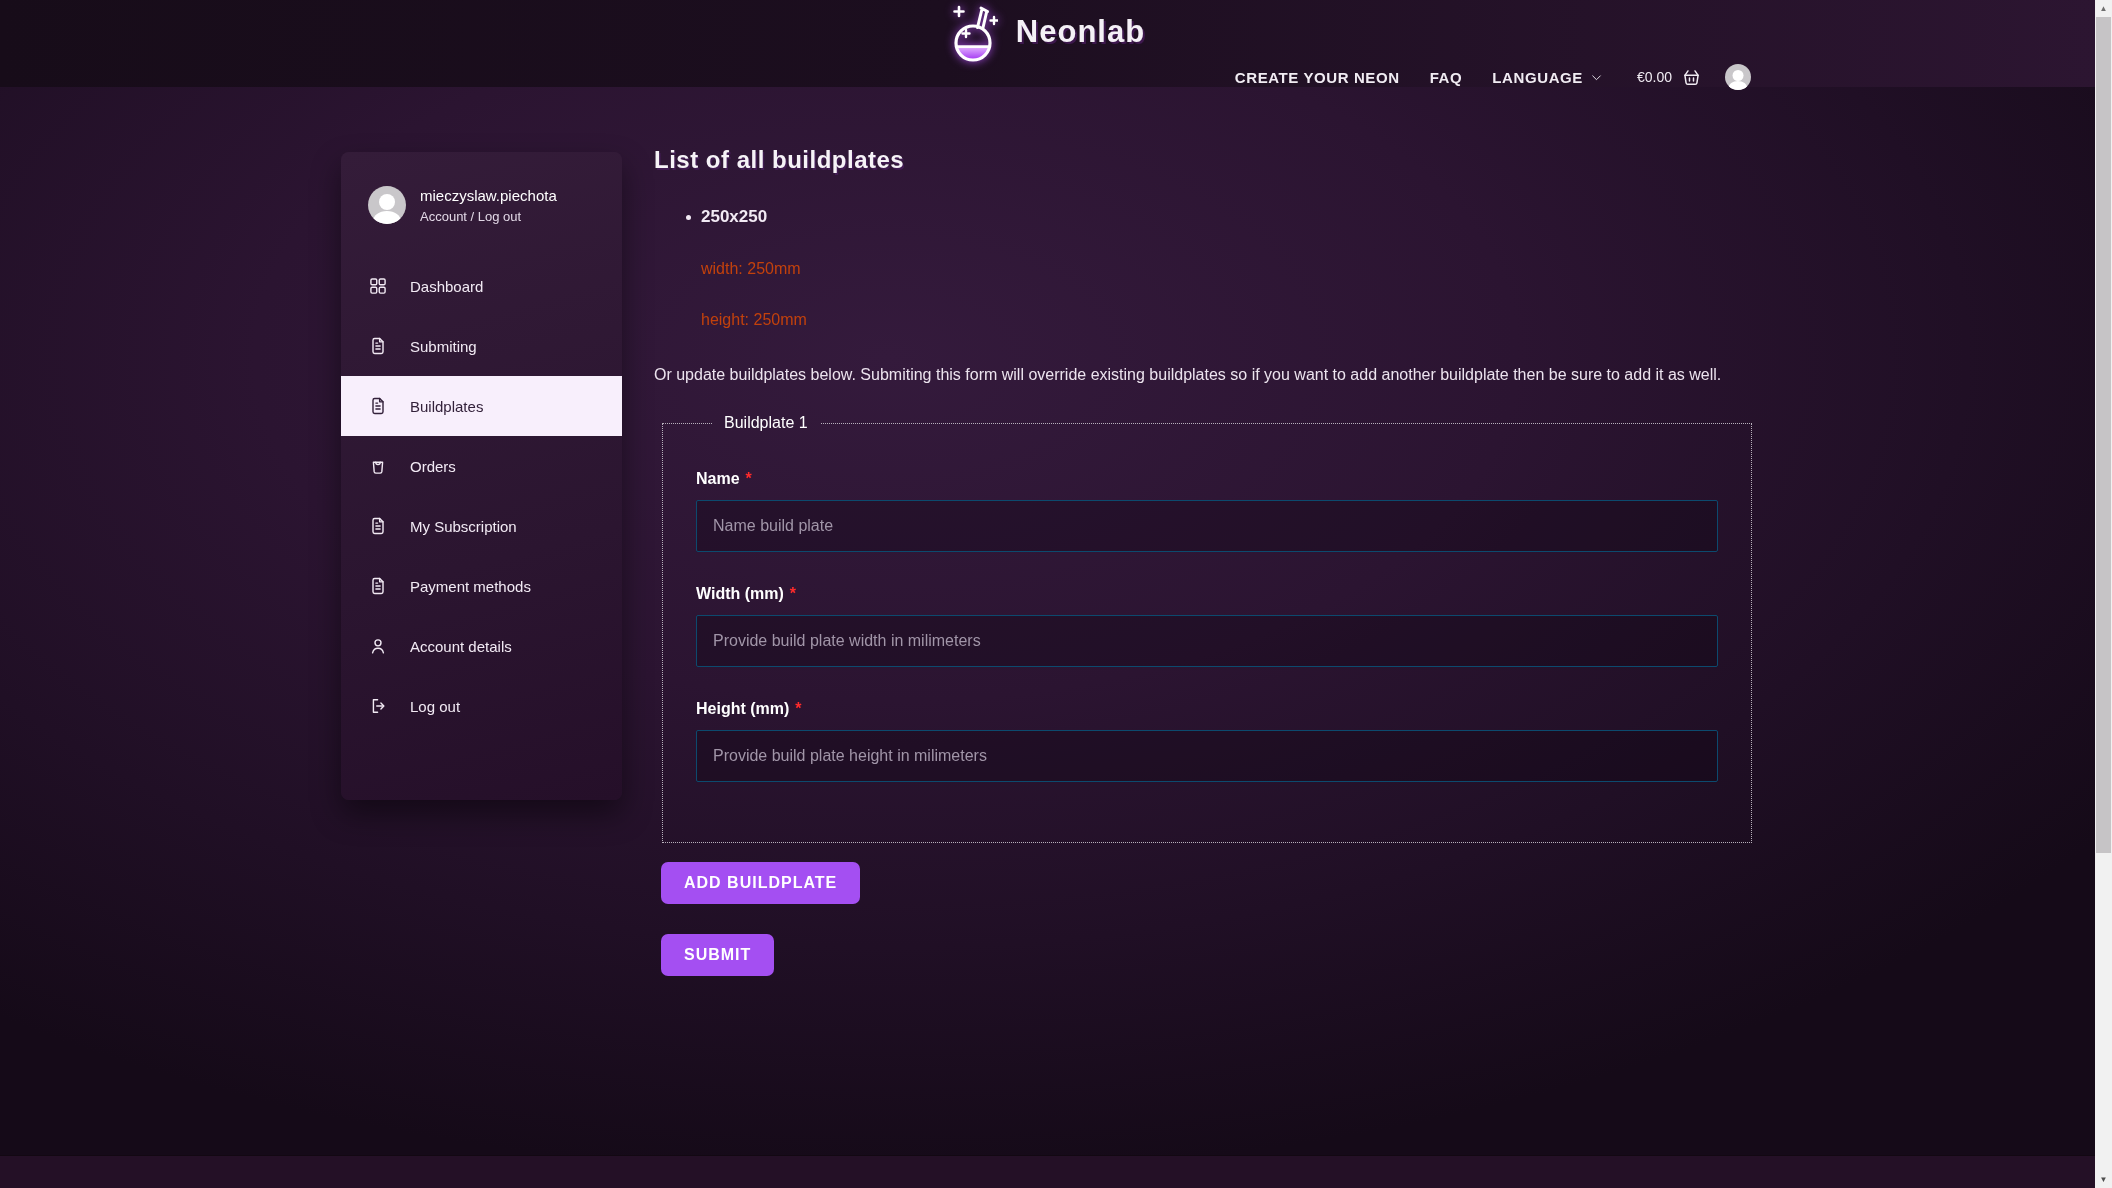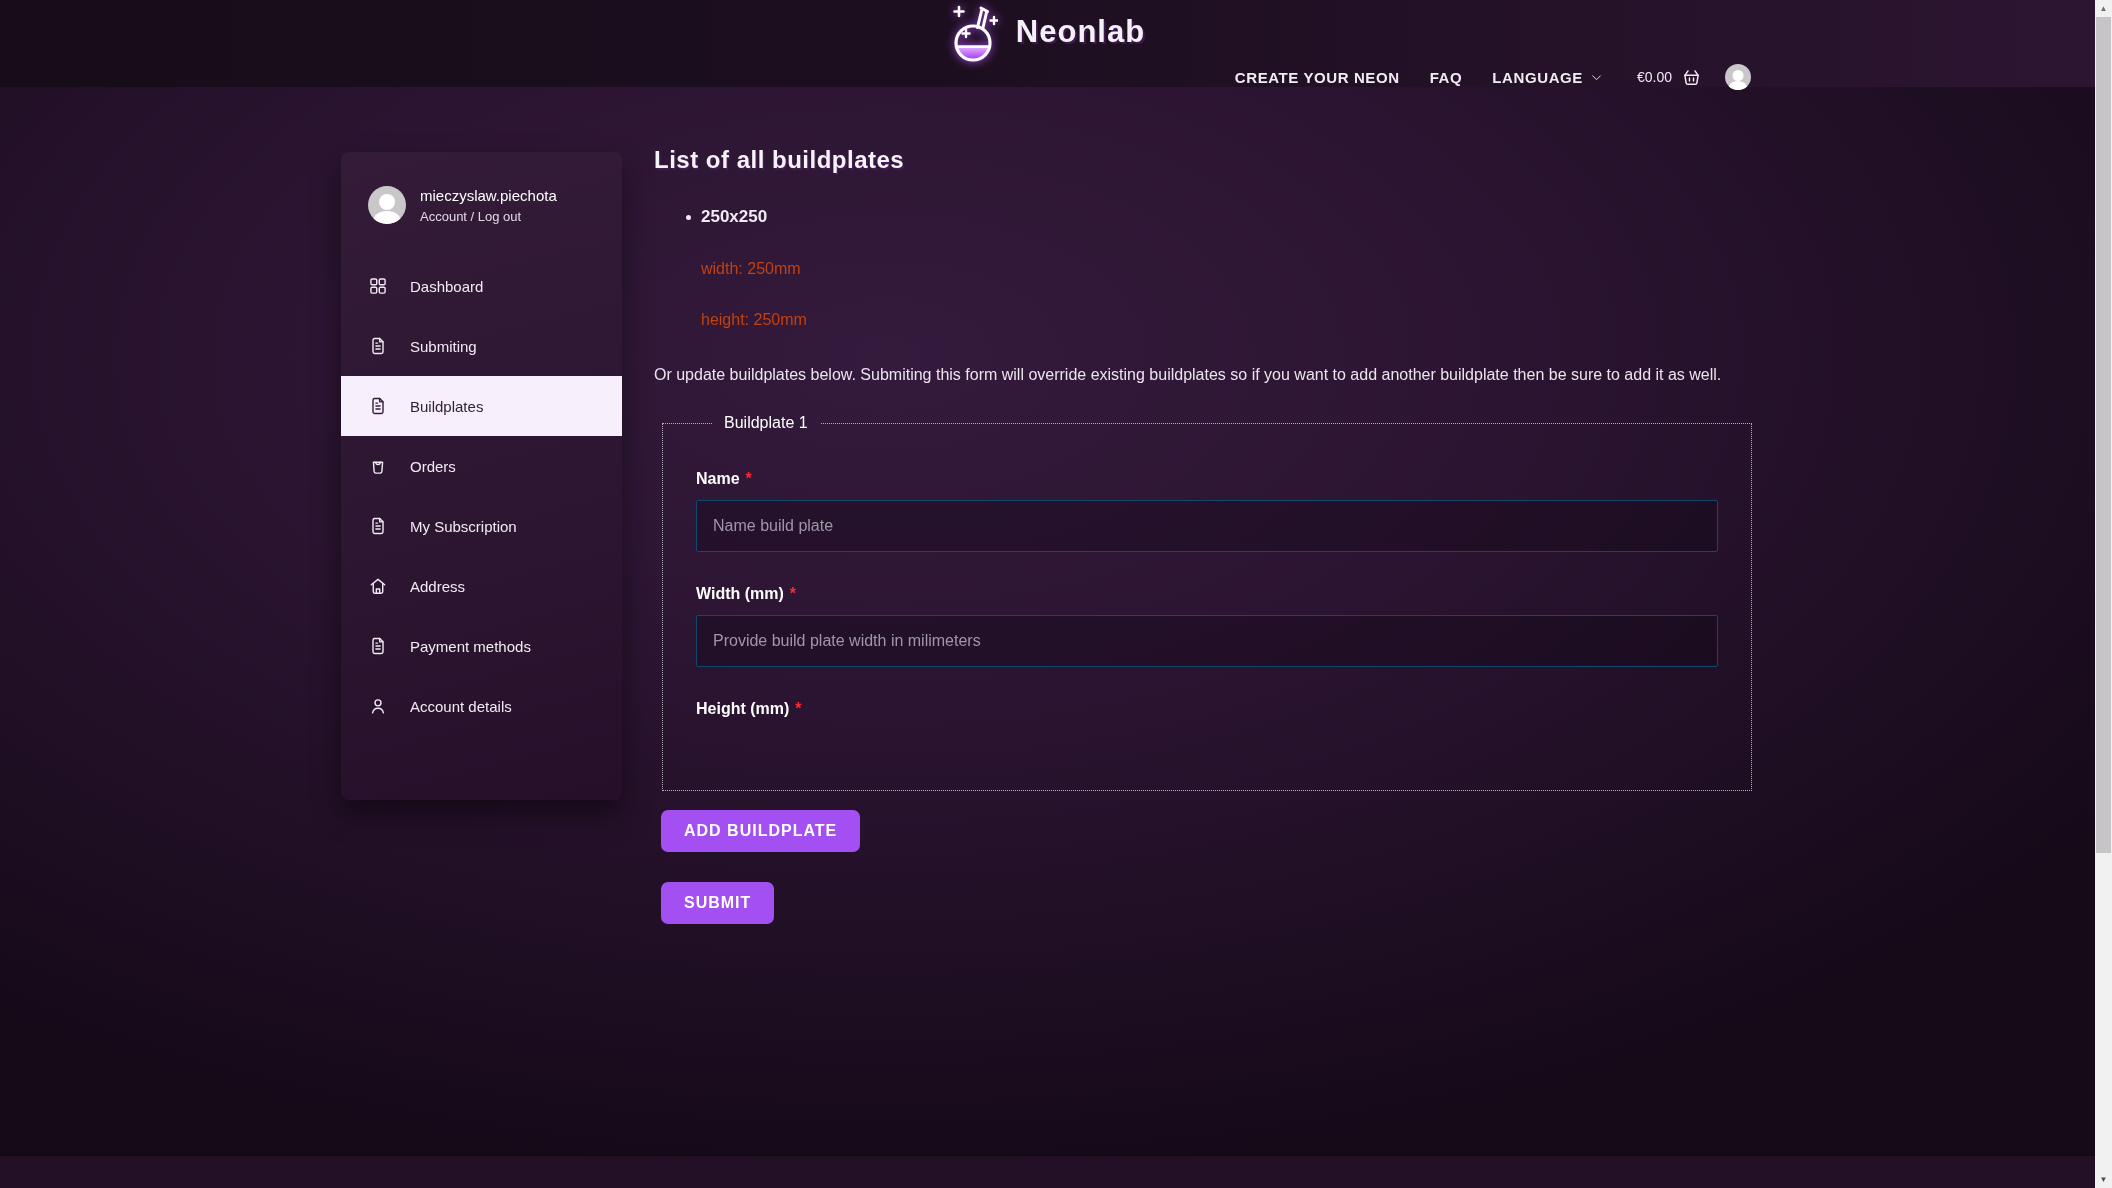--- a/index.html
+++ b/index.html
@@ -236,45 +236,45 @@
             <path d="M14 3 H8 a2 2 0 0 0 -2 2 v14 a2 2 0 0 0 2 2 h8 a2 2 0 0 0 2 -2 V7 Z"></path>
             <path d="M14 3 v4 h4"></path>
             <path d="M9.5 12 h5 M9.5 15.5 h5 M9.5 8.5 h2"></path>
           </svg>
       </span>
       <span>My Subscription</span>
     </div>
     <div class="menu-item">
       <span class="mi-icon">
         <svg viewBox="0 0 24 24">
-            <path d="M4 10.5 L12 4 L20 10.5"></path>
-            <path d="M6.3 9 V19 a1.7 1.7 0 0 0 1.7 1.7 h8 a1.7 1.7 0 0 0 1.7 -1.7 V9"></path>
-            <path d="M10 20.5 v-5 h4 v5"></path>
-          </svg>
-      </span>
-      <span>Address</span>
-    </div>
-    <div class="menu-item">
-      <span class="mi-icon">
-        <svg viewBox="0 0 24 24">
             <path d="M14 3 H8 a2 2 0 0 0 -2 2 v14 a2 2 0 0 0 2 2 h8 a2 2 0 0 0 2 -2 V7 Z"></path>
             <path d="M14 3 v4 h4"></path>
             <path d="M9.5 12 h5 M9.5 15.5 h5 M9.5 8.5 h2"></path>
           </svg>
       </span>
       <span>Payment methods</span>
     </div>
     <div class="menu-item">
       <span class="mi-icon">
         <svg viewBox="0 0 24 24">
             <circle cx="12" cy="8.2" r="3.6"></circle>
             <path d="M5.5 20.2 c.8 -3.7 3.4 -5.6 6.5 -5.6 s5.7 1.9 6.5 5.6"></path>
           </svg>
       </span>
       <span>Account details</span>
+    </div>
+    <div class="menu-item">
+      <span class="mi-icon">
+        <svg viewBox="0 0 24 24">
+            <path d="M11.5 4.5 H6.5 v15 h5"></path>
+            <path d="M15.5 8.5 L19 12 l-3.5 3.5"></path>
+            <path d="M10.5 12 h8"></path>
+          </svg>
+      </span>
+      <span>Log out</span>
     </div>
   </nav>
 </aside>
 
 <main class="main">
   <h1 class="page-title">List of all buildplates</h1>
 
   <div class="bp-list">
     <div class="bp-name">250x250</div>
     <div class="bp-line">width: 250mm</div>
@@ -292,20 +292,21 @@
     <input class="text-input" type="text" placeholder="Name build plate" style="">
 
     <div class="field-label">
       <span>Width (mm)</span><span class="req">*</span>
     </div>
     <input class="text-input" type="text" placeholder="Provide build plate width in milimeters" style="">
 
     <div class="field-label">
       <span>Height (mm)</span><span class="req">*</span>
     </div>
+    <input class="text-input" type="text" placeholder="Provide build plate height in milimeters" style="">
   </fieldset>
 
   <button class="btn btn-add">ADD BUILDPLATE</button>
   <button class="btn btn-submit">SUBMIT</button>
 </main>
 
 <div class="scrollbar">
   <div class="sb-btn sb-up">▲</div>
   <div class="sb-thumb"></div>
   <div class="sb-btn sb-down">▼</div>

